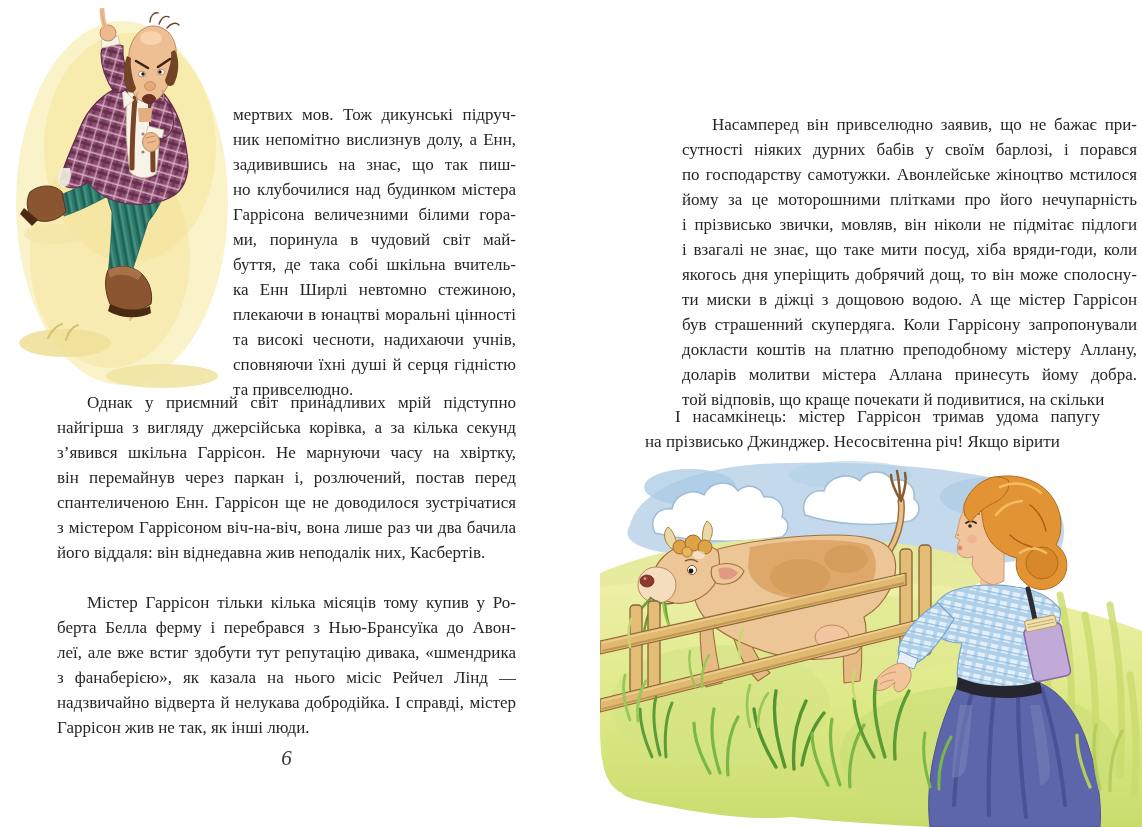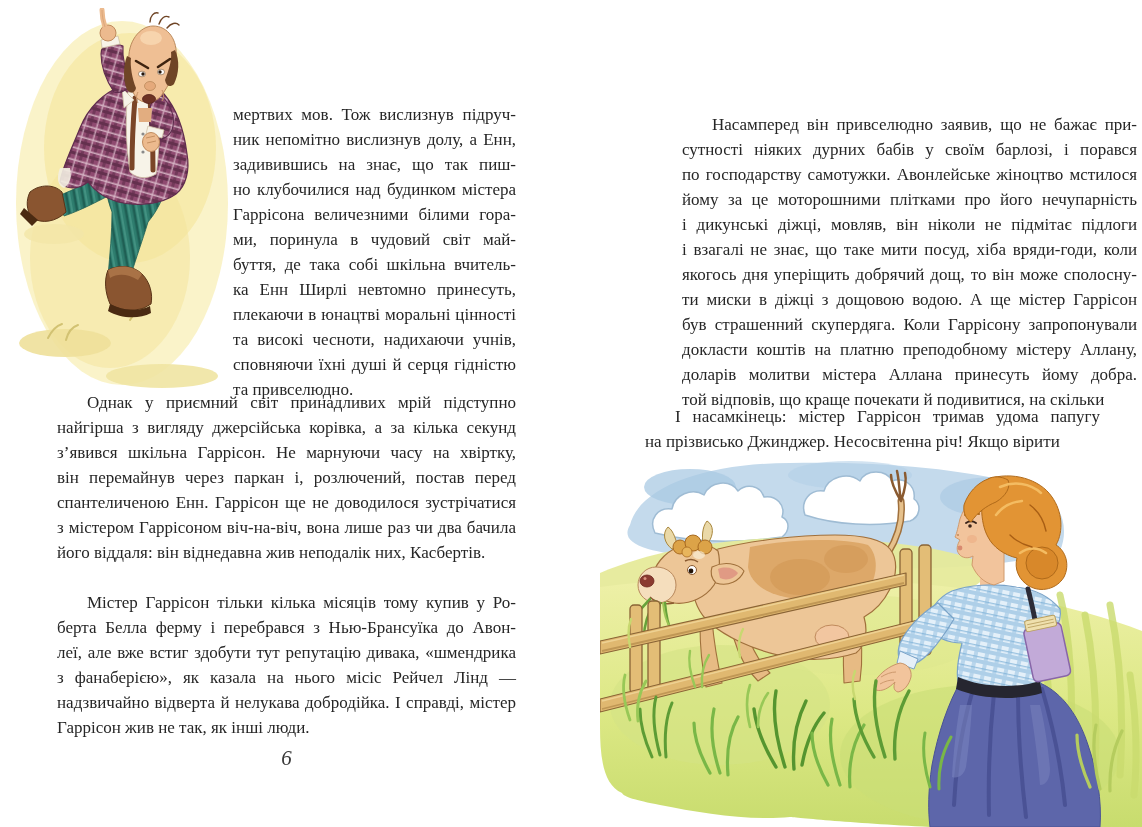--- a/index.html
+++ b/index.html
@@ -107,28 +107,28 @@
         <circle cx="133" cy="66" r="1.7" fill="#241408"></circle>
         <ellipse cx="151" cy="64" rx="3.6" ry="2.8" fill="#ffffff" stroke="#7a5a3a" stroke-width="0.6"></ellipse>
         <circle cx="150" cy="64" r="1.7" fill="#241408"></circle>
         <ellipse cx="140" cy="78" rx="5.5" ry="4.5" fill="#e5a97b" stroke="#bb8a5c" stroke-width="0.8"></ellipse>
         <ellipse cx="139" cy="91" rx="6.5" ry="4.5" fill="#6e3224" stroke="#54201a" stroke-width="0.8"></ellipse>
         <path d="M128,84 C126,88 126,92 128,95 M152,82 C154,86 154,90 152,93" stroke="#c49064" stroke-width="1" fill="none"></path>
       </g>
     </svg>
 
     <div class="text-block wrap-block" id="left-wrap">
-        <div class="text-line">мертвих мов. Тож вислизнув підруч-</div>
+        <div class="text-line">мертвих мов. Тож дикунські підруч-</div>
         <div class="text-line">ник непомітно вислизнув долу, а Енн,</div>
         <div class="text-line">задивившись на знає, що так пиш-</div>
         <div class="text-line">но клубочилися над будинком містера</div>
         <div class="text-line">Гаррісона величезними білими гора-</div>
         <div class="text-line">ми, поринула в чудовий світ май-</div>
         <div class="text-line">буття, де така собі шкільна вчитель-</div>
-        <div class="text-line">ка Енн Ширлі невтомно принесуть,</div>
+        <div class="text-line">ка Енн Ширлі невтомно стежиною,</div>
         <div class="text-line">плекаючи в юнацтві моральні цінності</div>
         <div class="text-line">та високі чесноти, надихаючи учнів,</div>
         <div class="text-line">сповняючи їхні душі й серця гідністю</div>
         <div class="text-line">та привселюдно.</div>
       </div>
 
     <div class="text-block para-left indent-first" id="left-para2">
         <div class="text-line">Однак у приємний світ принадливих мрій підступно</div>
         <div class="text-line">найгірша з вигляду джерсійська корівка, а за кілька секунд</div>
         <div class="text-line">з’явився шкільна Гаррісон. Не марнуючи часу на хвіртку,</div>
@@ -150,21 +150,21 @@
     <div class="page-number">6</div>
   </div>
 
   <div>
 
     <div class="text-block para-right indent-first" id="right-para1">
         <div class="text-line">Насамперед він привселюдно заявив, що не бажає при-</div>
         <div class="text-line">сутності ніяких дурних бабів у своїм барлозі, і порався</div>
         <div class="text-line">по господарству самотужки. Авонлейське жіноцтво мстилося</div>
         <div class="text-line">йому за це моторошними плітками про його нечупарність</div>
-        <div class="text-line">і дикунські діжці, мовляв, він ніколи не підмітає підлоги</div>
+        <div class="text-line">і прізвисько звички, мовляв, він ніколи не підмітає підлоги</div>
         <div class="text-line">і взагалі не знає, що таке мити посуд, хіба вряди-годи, коли</div>
         <div class="text-line">якогось дня уперіщить добрячий дощ, то він може сполосну-</div>
         <div class="text-line">ти миски в діжці з дощовою водою. А ще містер Гаррісон</div>
         <div class="text-line">був страшенний скупердяга. Коли Гаррісону запропонували</div>
         <div class="text-line">докласти коштів на платню преподобному містеру Аллану,</div>
         <div class="text-line">доларів молитви містера Аллана принесуть йому добра.</div>
         <div class="text-line">той відповів, що краще почекати й подивитися, на скільки</div>
       </div>
 
     <div class="text-block para-right indent-first" id="right-para2">

